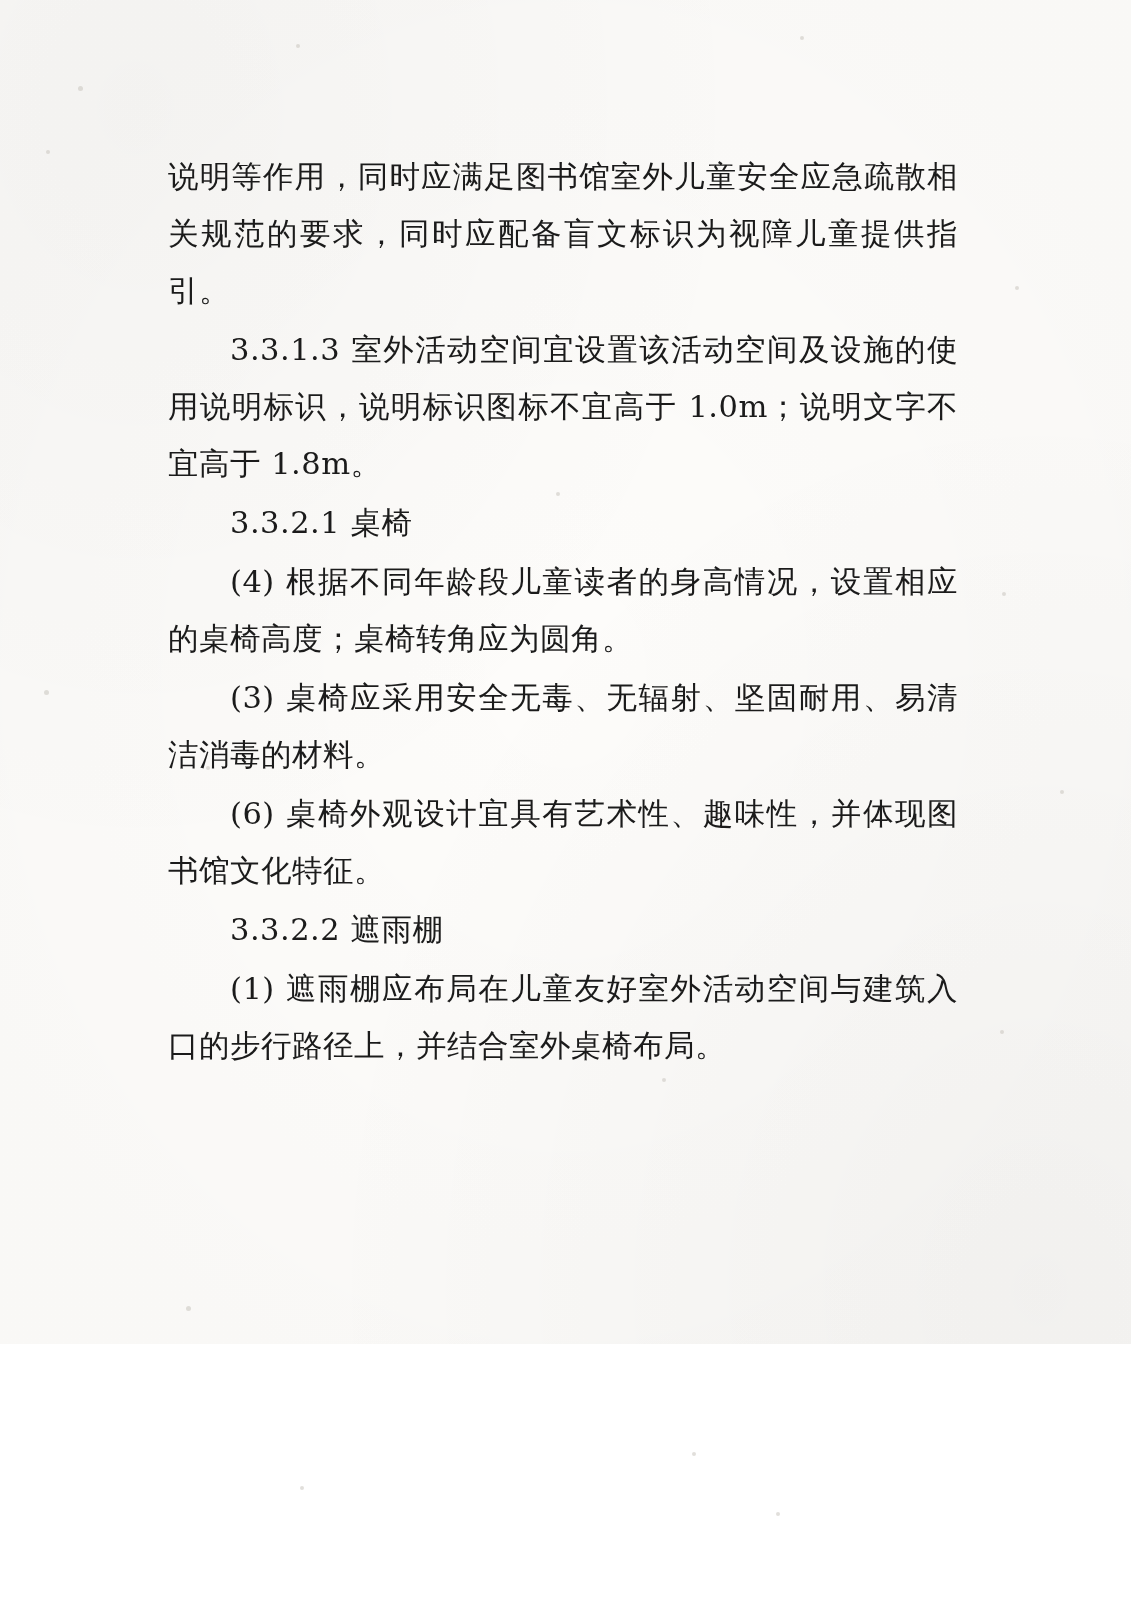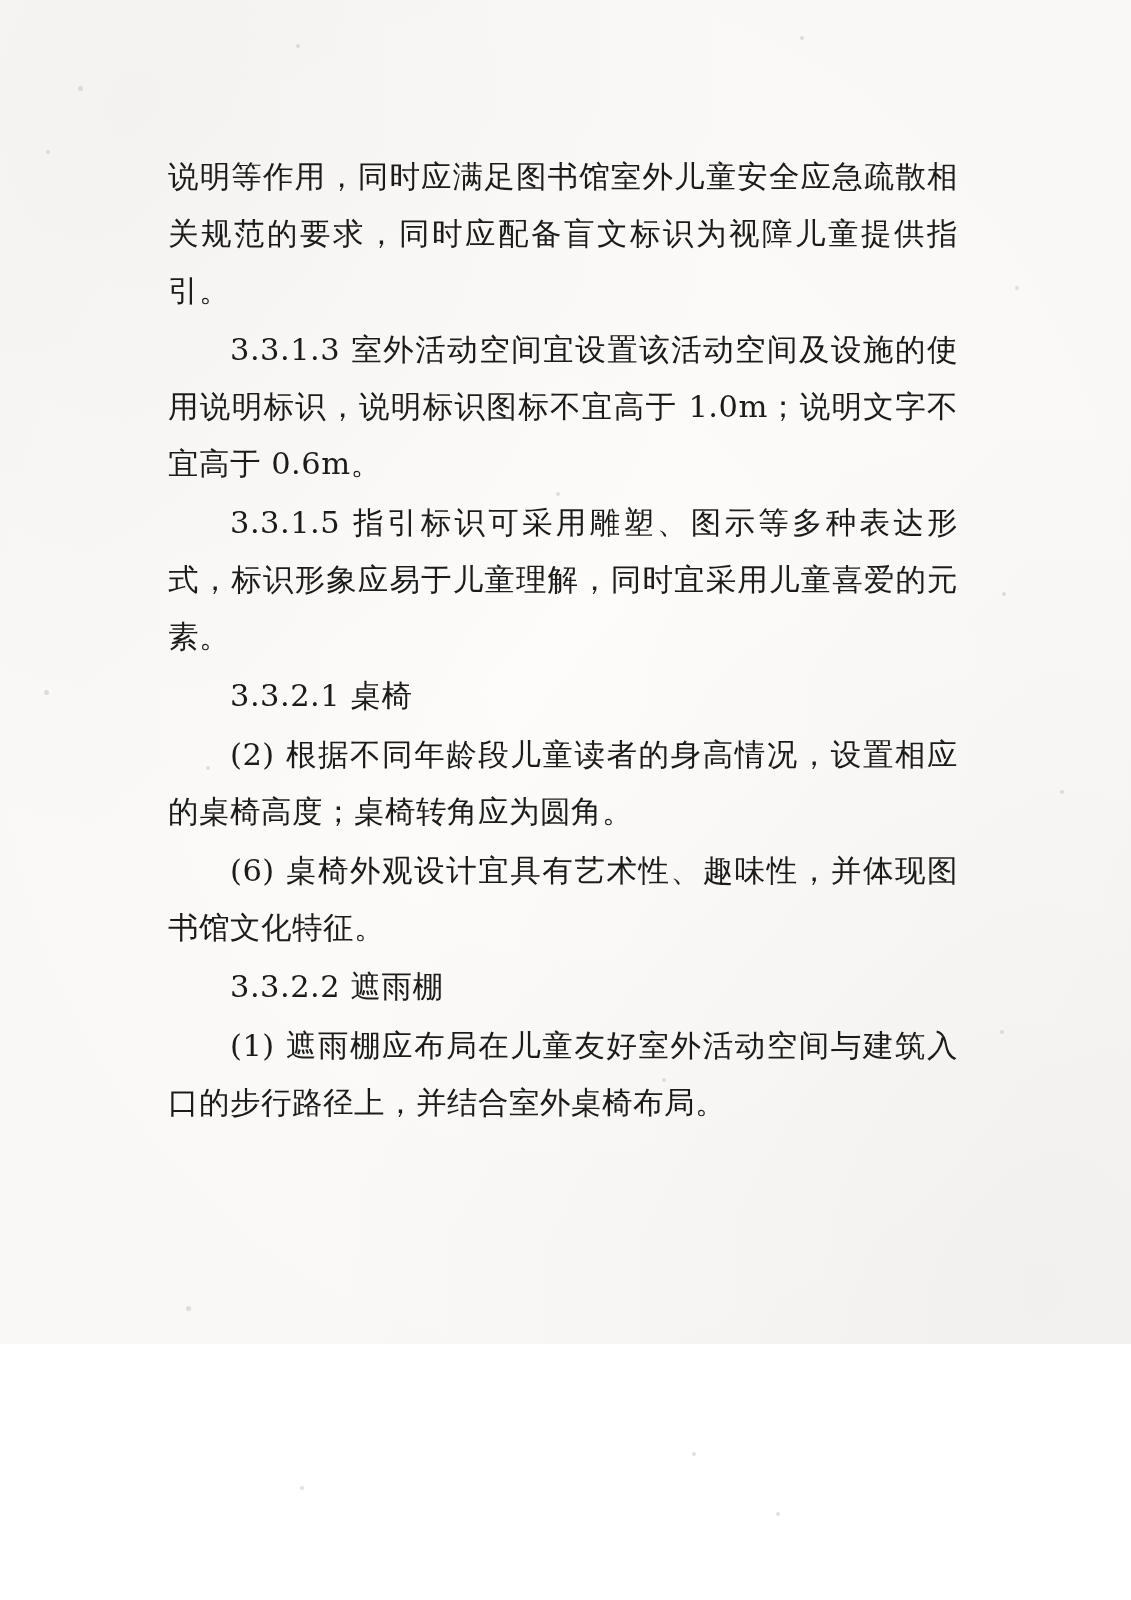--- a/index.html
+++ b/index.html
@@ -80,22 +80,22 @@
   <div class="speck" style="left:662px;top:1078px;width:4px;height:4px;"></div>
   <div class="speck" style="left:1000px;top:1030px;width:4px;height:4px;"></div>
   <div class="speck" style="left:186px;top:1306px;width:5px;height:5px;"></div>
   <div class="speck" style="left:692px;top:1452px;width:4px;height:4px;"></div>
   <div class="speck" style="left:776px;top:1512px;width:4px;height:4px;"></div>
   <div class="speck" style="left:300px;top:1486px;width:4px;height:4px;"></div>
   <div class="speck" style="left:1060px;top:790px;width:4px;height:4px;"></div>
 
   <div class="content">
     <p class="noindent">说明等作用，同时应满足图书馆室外儿童安全应急疏散相关规范的要求，同时应配备盲文标识为视障儿童提供指引。</p>
-    <p class="indent">3.3.1.3 室外活动空间宜设置该活动空间及设施的使用说明标识，说明标识图标不宜高于 1.0m；说明文字不宜高于 0.6m。</p>
-    <p class="indent">3.3.1.5 指引标识可采用雕塑、图示等多种表达形式，标识形象应易于儿童理解，同时宜采用儿童喜爱的元素。</p>
+    <p class="indent">3.3.1.3 室外活动空间宜设置该活动空间及设施的使用说明标识，说明标识图标不宜高于 1.0m；说明文字不宜高于 1.8m。</p>
     <p class="indent">3.3.2.1 桌椅</p>
-    <p class="indent">(2) 根据不同年龄段儿童读者的身高情况，设置相应的桌椅高度；桌椅转角应为圆角。</p>
+    <p class="indent">(4) 根据不同年龄段儿童读者的身高情况，设置相应的桌椅高度；桌椅转角应为圆角。</p>
+    <p class="indent">(3) 桌椅应采用安全无毒、无辐射、坚固耐用、易清洁消毒的材料。</p>
     <p class="indent">(6) 桌椅外观设计宜具有艺术性、趣味性，并体现图书馆文化特征。</p>
     <p class="indent">3.3.2.2 遮雨棚</p>
     <p class="indent">(1) 遮雨棚应布局在儿童友好室外活动空间与建筑入口的步行路径上，并结合室外桌椅布局。</p>
   </div>
 
 </div>
 
 </body></html>

